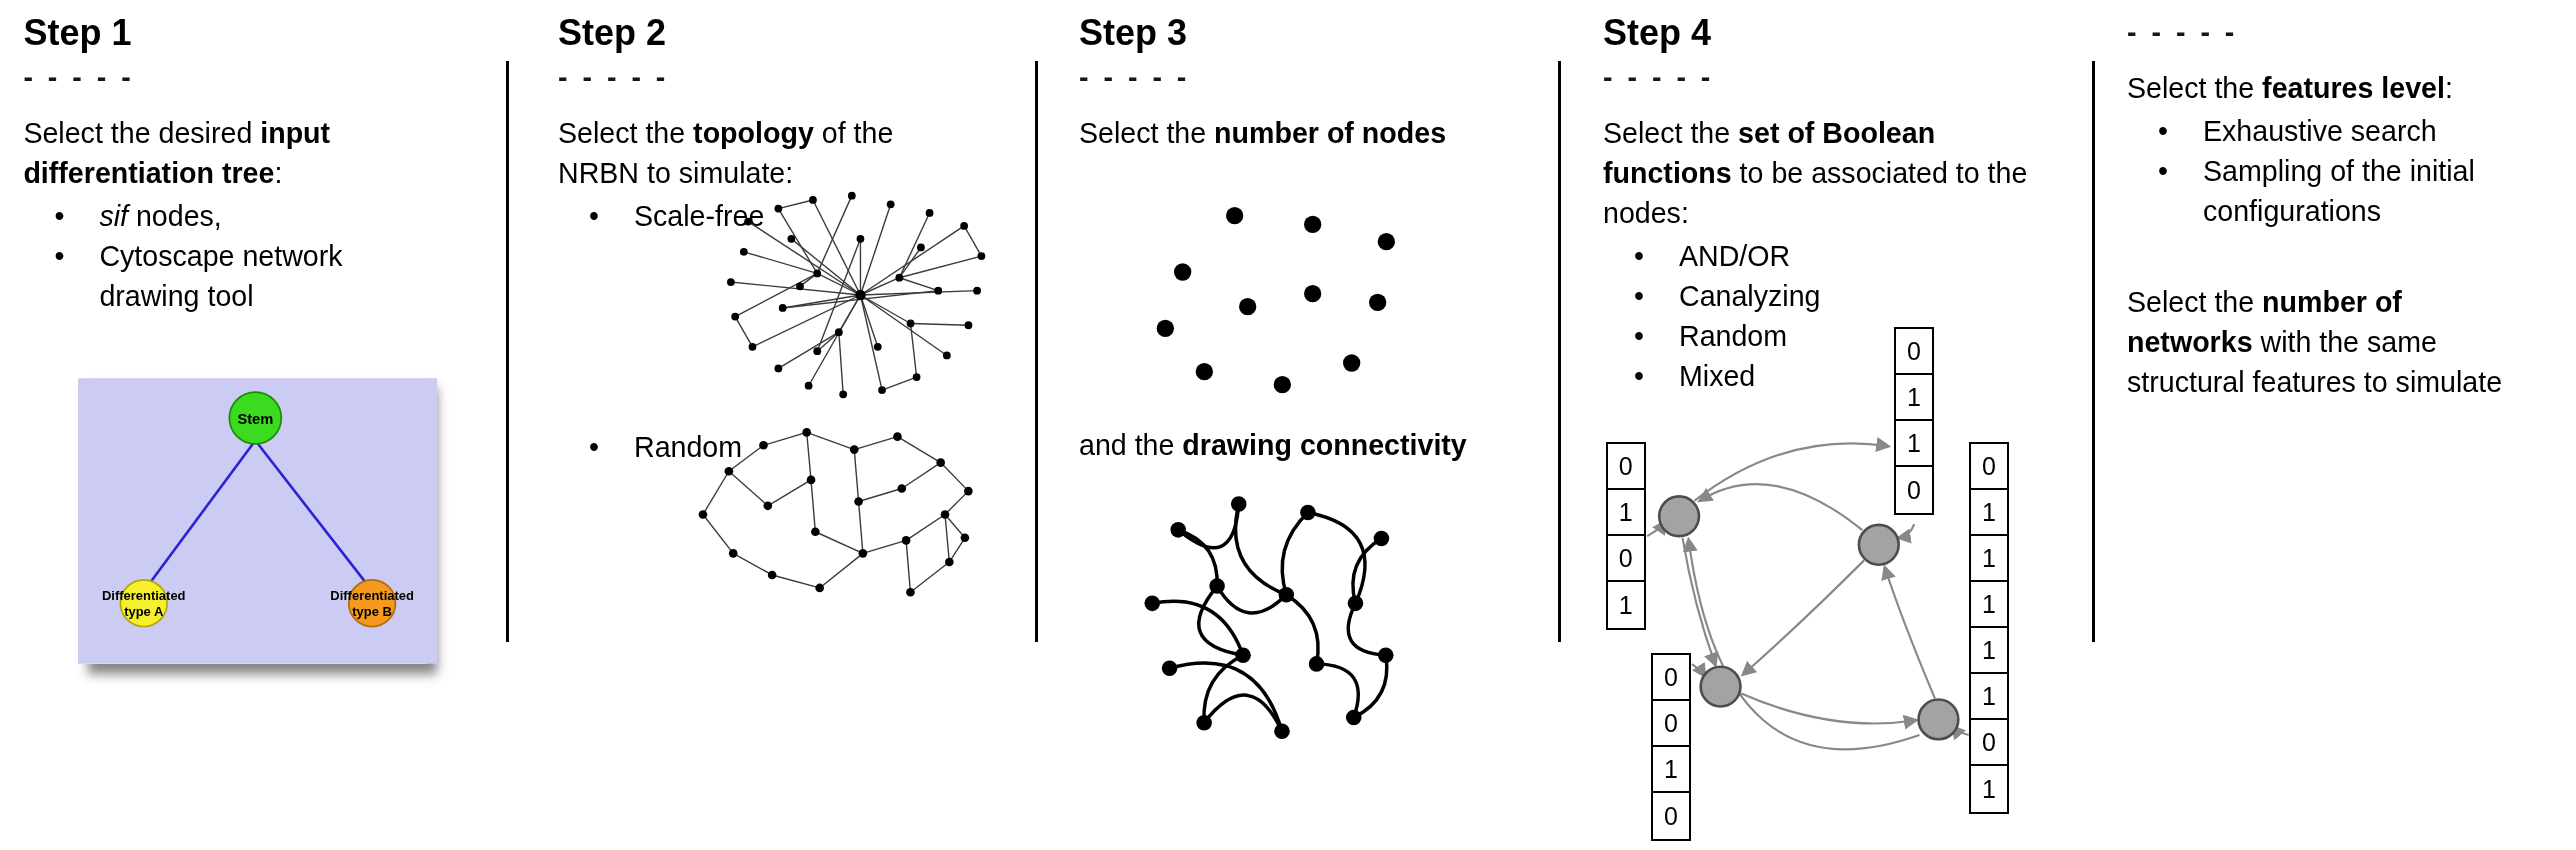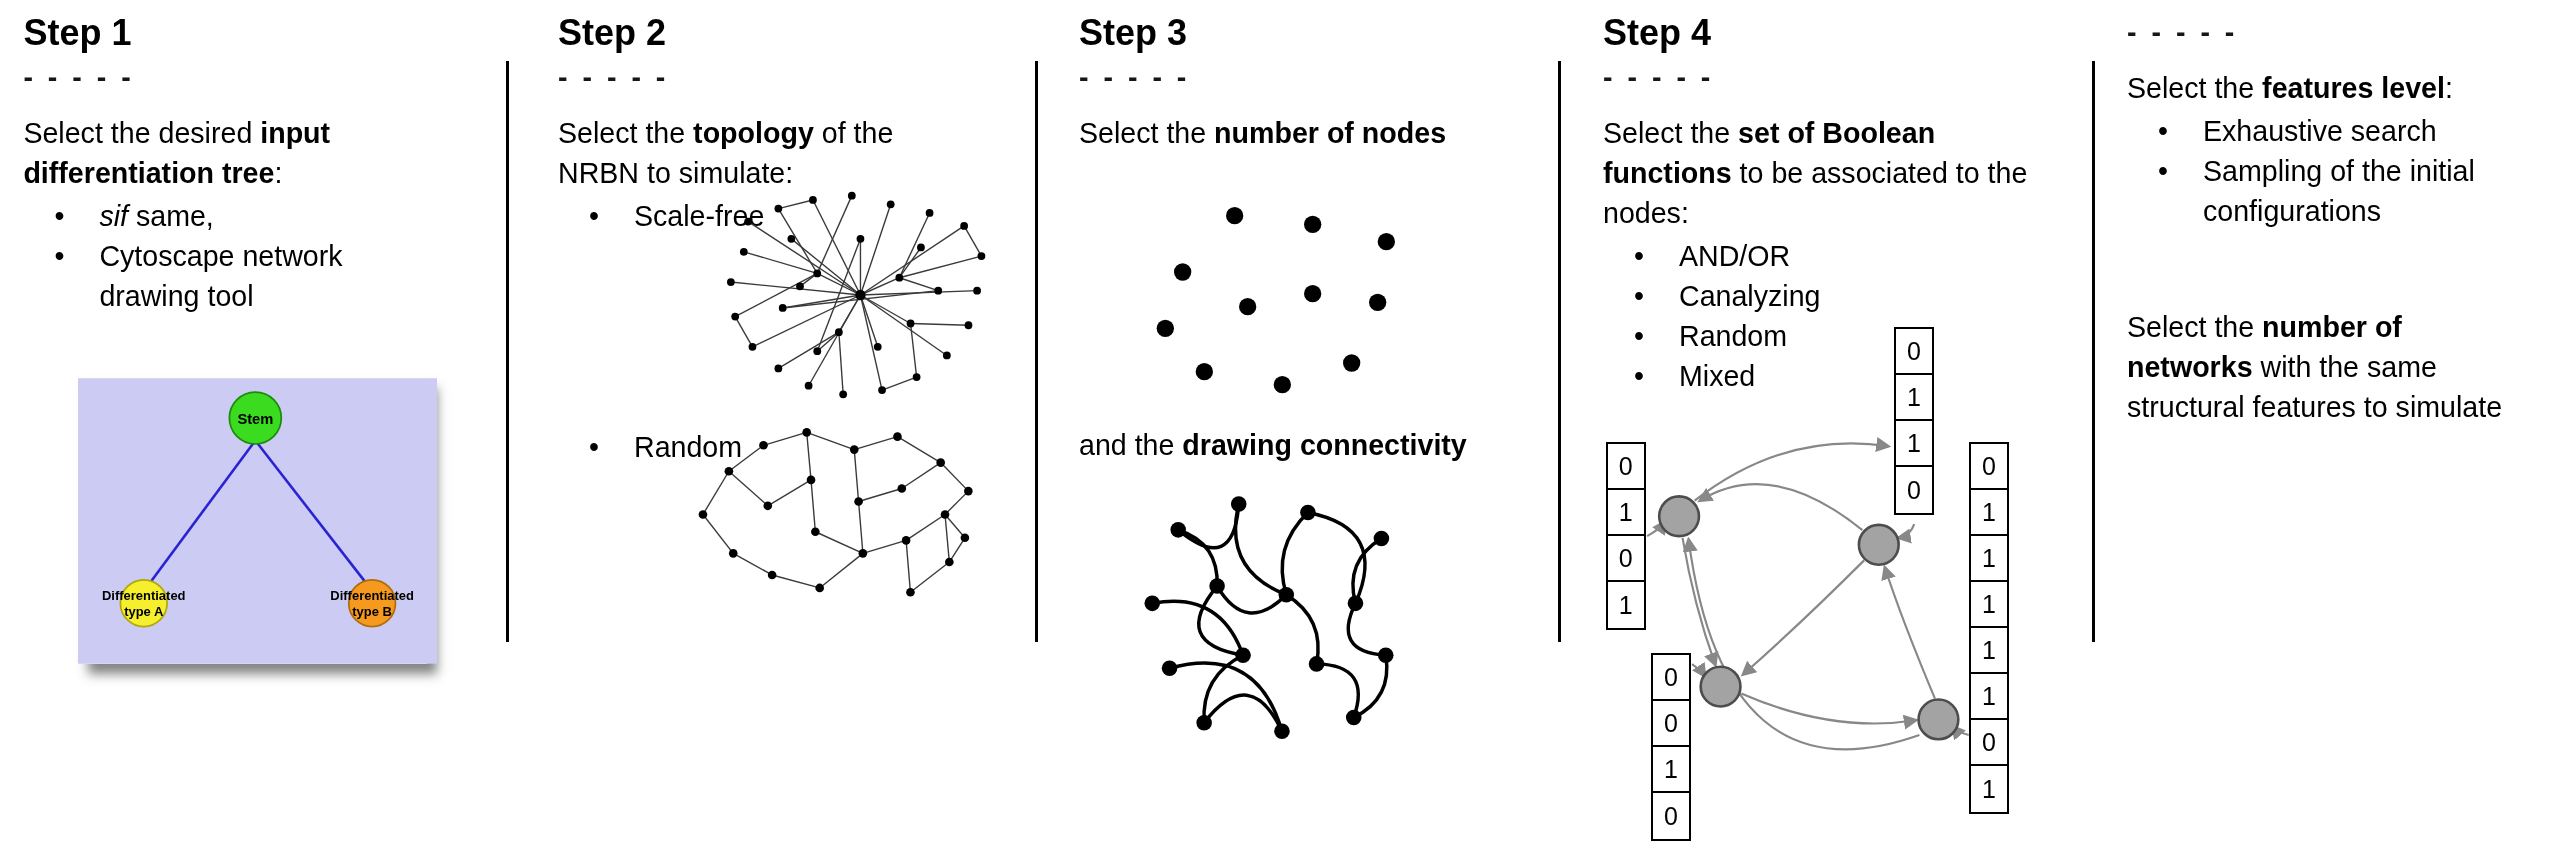--- a/index.html
+++ b/index.html
@@ -24,33 +24,33 @@
              box-shadow:9.5px 9.5px 10.4px rgba(110,110,110,.85)}
   .tt{position:absolute;background:#fff;border:2.6px solid #000;z-index:3}
   .tt-cell{width:36px;height:46px;border-bottom:2.6px solid #000;display:flex;
            align-items:center;justify-content:center;font-size:25px}
   .tt-cell:last-child{border-bottom:none}
   
   #col1{width:485px}  #col1 .intro{max-width:467px} #col1 .bt{max-width:286px}
   #col2{width:467px}  #col2 .intro{max-width:407px}
   #col3{width:519px}
   #col4{width:554px}  #col4 .intro{max-width:433px}
-  #col5{width:433px}  #col5 .para2{max-width:389px;margin-top:76px}
+  #col5{width:433px}  #col5 .para2{max-width:389px;margin-top:51px}
 </style>
 </head>
 <body>
 
 <div class="col" id="col1" style="left:23.4px">
   <div class="step-title">Step 1</div>
   <div class="step-dashes">- - - - -</div>
   <div class="intro"><span>Select the desired </span><b>input differentiation tree</b><span>:</span></div>
   <div class="bullets">
     <div class="bullet">
       <span class="dot">•</span>
-      <span class="bt"><i>sif</i><span> same,</span></span>
+      <span class="bt"><i>sif</i><span> nodes,</span></span>
     </div>
     <div class="bullet">
       <span class="dot">•</span>
       <span class="bt">Cytoscape network drawing tool</span>
     </div>
   </div>
   <div class="tree-wrap">
     <svg viewBox="0 0 415 330" width="359" height="286">
       <rect x="0" y="0" width="415" height="330" fill="#cbcbf3"></rect>
       <line x1="205" y1="72" x2="82" y2="238" stroke-width="3" stroke="#2a23d1"></line>

